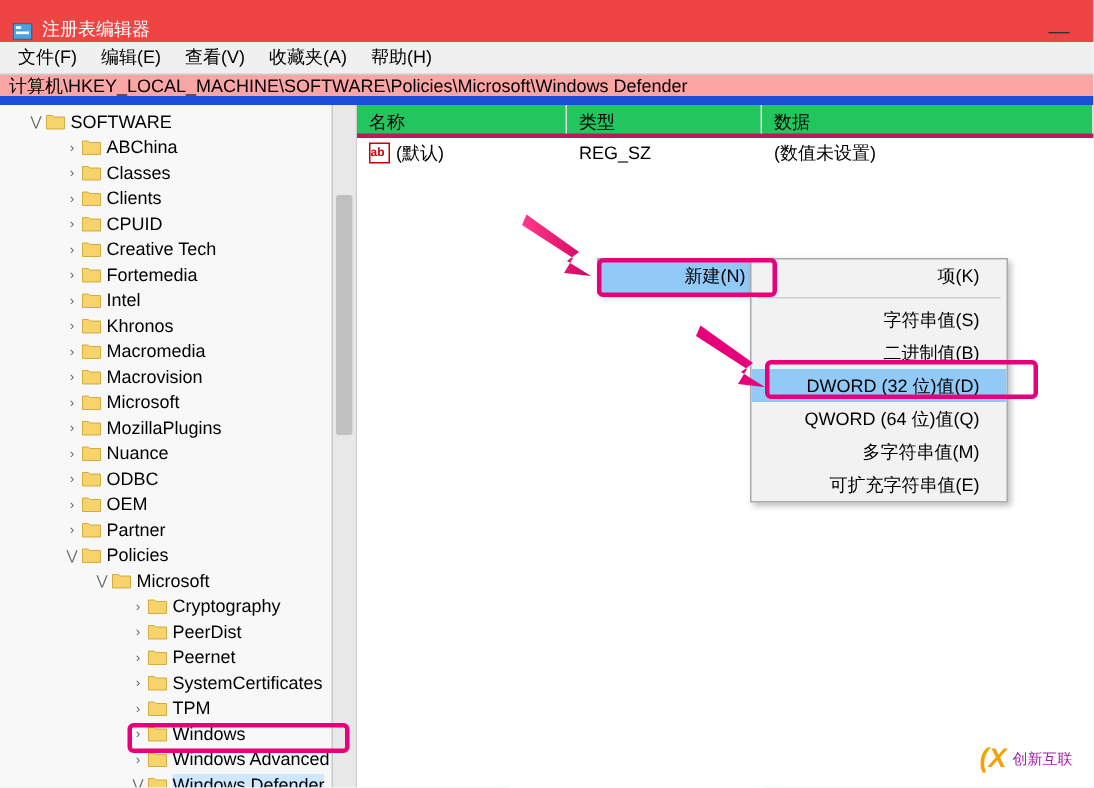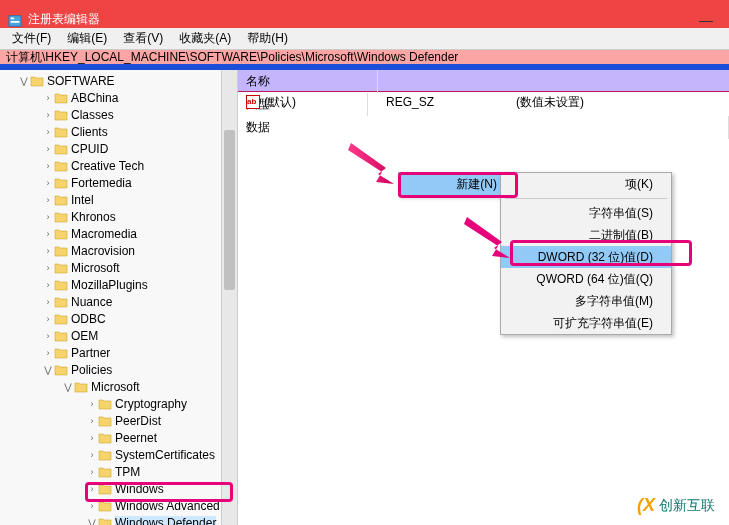--- a/index.html
+++ b/index.html
@@ -19,21 +19,21 @@
   .tree-panel { width: 238px; background: #f8f8f8; border-right: 1px solid #ccc; overflow: hidden; position: relative; }
   .tree { padding: 2px 0; }
   .tree-row { display: flex; align-items: center; height: 17px; white-space: nowrap; }
   .tree-row .twisty { width: 12px; text-align: center; font-size: 9px; color: #666; }
   .tree-row .folder-icon { width: 14px; height: 12px; margin: 0 3px 0 0; }
   .tree-row .lbl { }
   .tree-row.selected { }
   .tree-row.selected .lbl { background: #cde8ff; }
   
   .list-panel { flex: 1; background: #fff; position: relative; }
-  .list-header { display: flex; height: 22px; border-bottom: 1px solid #be185d; background: #c4b5fd; flex-direction: column; }
+  .list-header { display: flex; height: 22px; border-bottom: 3px solid #be185d; background: #22c55e; }
   .list-header .col { padding: 3px 8px; border-right: 1px solid #ddd; }
   .list-row { display: flex; height: 20px; align-items: center; }
   .list-row .cell { padding: 2px 8px; display: flex; align-items: center; }
   .ab-icon { width: 14px; height: 14px; background: #fff; border: 1px solid #c00; color: #c00; font-size: 8px; line-height: 12px; text-align: left; margin-right: 4px; font-weight: bold; }
   
   .context-menu { position: absolute; background: #f2f2f2; border: 1px solid #aaa; box-shadow: 2px 2px 4px rgba(0,0,0,0.25); }
   .context-menu .cm-item { height: 22px; display: flex; align-items: center; padding: 0 18px 0 28px; position: relative; white-space: nowrap; justify-content: flex-end; }
   .context-menu .cm-item.hover { background: #91c9f7; }
   .context-menu .cm-item .arrow { position: absolute; right: 6px; font-size: 9px; }
   .context-menu .sep { height: 1px; background: #ccc; margin: 3px 4px; }
@@ -46,21 +46,21 @@
   .hb2 { left: 510px; top: 240px; width: 182px; height: 26px; }
   .hb3 { left: 85px; top: 482px; width: 148px; height: 20px; }
   
   .red-arrow { position: absolute; pointer-events: none; }
   
   .scrollbar-v { position: absolute; right: 0; top: 0; bottom: 0; width: 16px; background: #e8e8e8; border-left: 1px solid #ccc; }
   .scrollbar-v .thumb { position: absolute; left: 2px; right: 2px; background: #c0c0c0; border-radius: 2px; }
   
   .watermark { position: absolute; right: 6px; bottom: 6px; display: flex; align-items: center; background: rgba(255,255,255,0.85); padding: 3px 8px; border-radius: 3px; }
   .watermark .yx { font-size: 18px; font-weight: bold; font-style: italic; color: #f5a200; margin-right: 4px; }
-  .watermark .txt { font-size: 14px; color: #0f766e; }
+  .watermark .txt { font-size: 10px; color: #a21caf; }
   
   svg.folder { fill: #f6d36b; stroke: #c79a1e; stroke-width: 0.5; }
 </style>
 </head>
 <body>
 
 <div class="title-bar">
   <svg class="app-icon" viewBox="0 0 16 16">
       <rect x="1" y="2" width="14" height="12" fill="#4aa3df" stroke="#2a6ea0"></rect>
       <rect x="3" y="4" width="4" height="2" fill="#fff"></rect>

